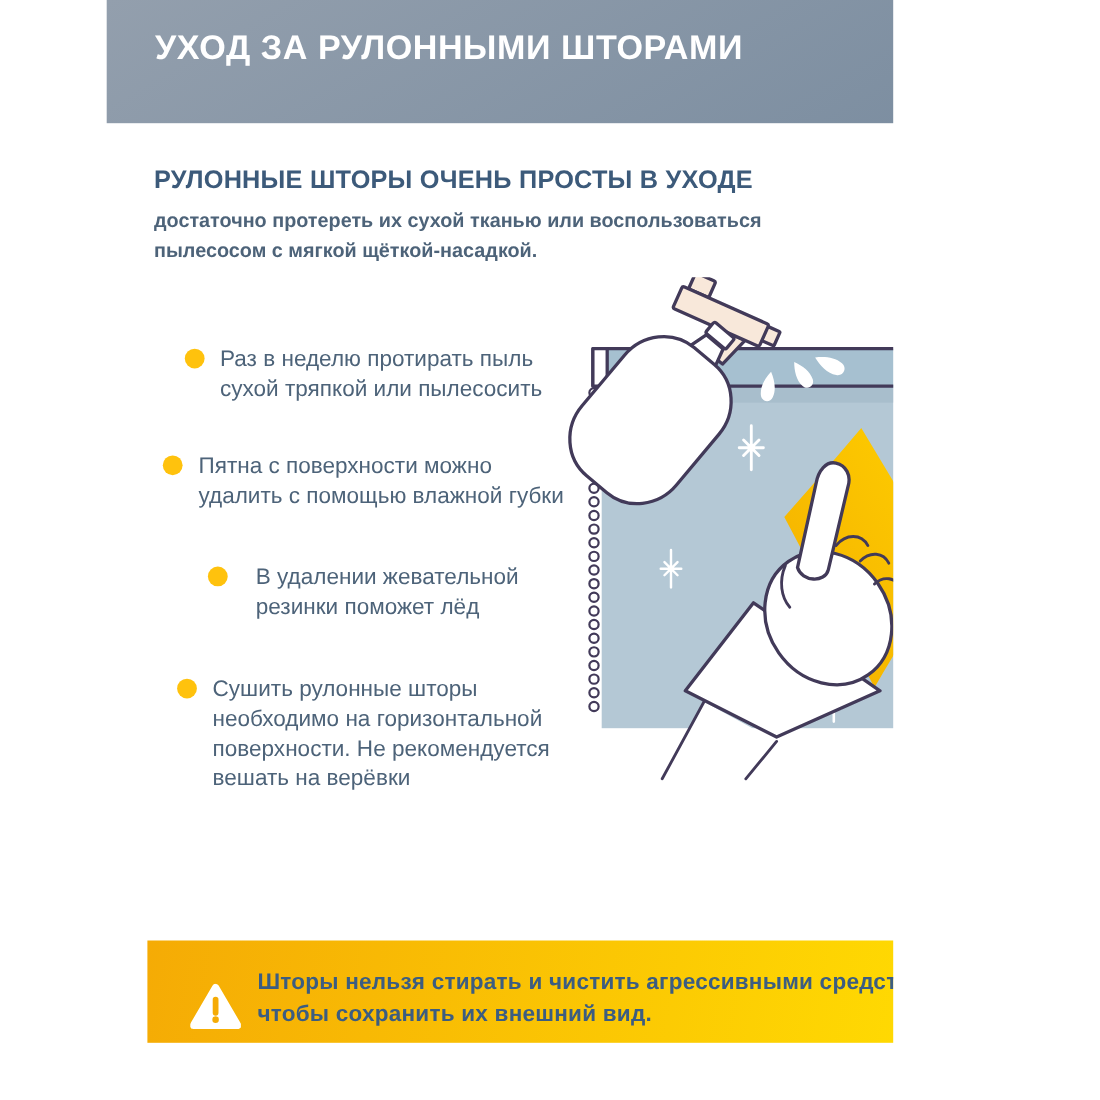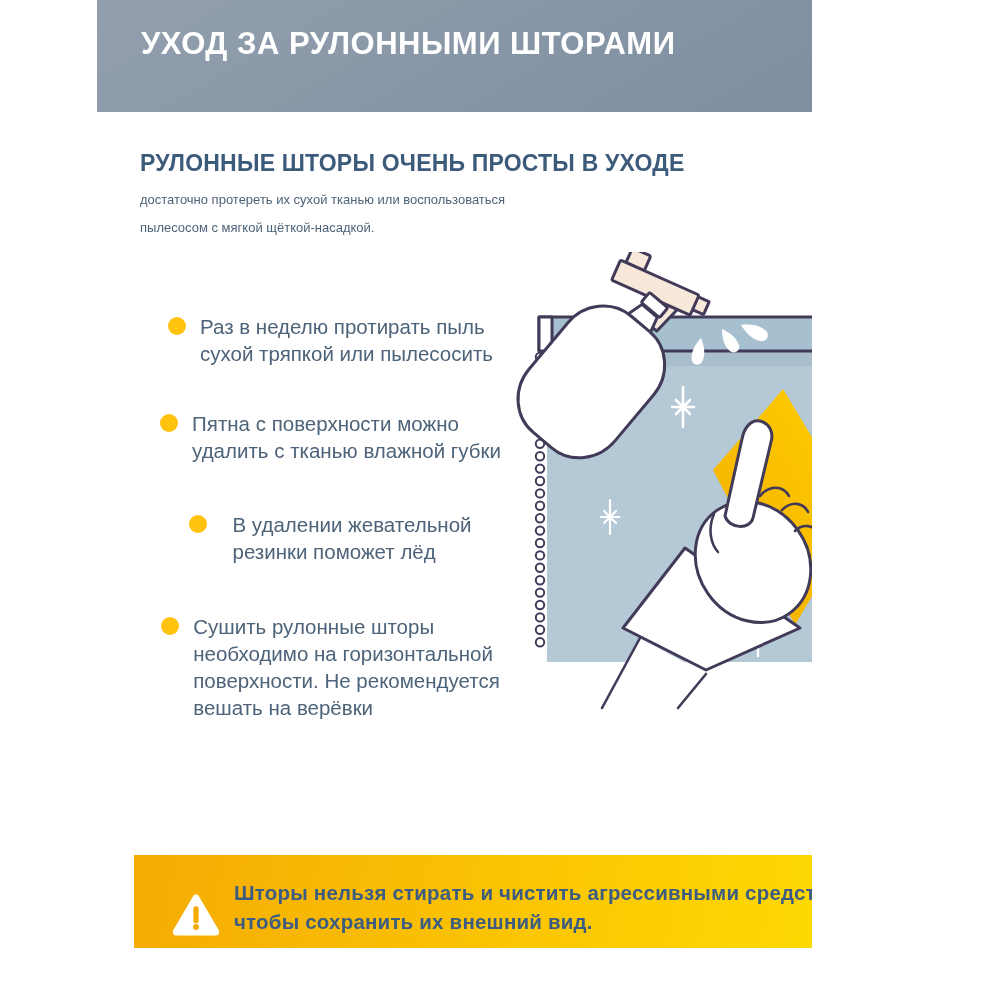--- a/index.html
+++ b/index.html
@@ -12,21 +12,21 @@
     position:absolute;left:97px;top:0;width:806px;height:112px;
     background:linear-gradient(150deg,var(--header-from) 0%,var(--header-to) 100%);
   }
   .banner h1{
     margin:0;padding:26px 0 0 44px;
     color:var(--title-color);font-size:31px;font-weight:700;letter-spacing:.5px;
   }
   
   .intro{position:absolute;left:140px;top:150px;width:620px;}
   .intro h2{margin:0;color:var(--heading-color);font-size:23px;font-weight:700;letter-spacing:.2px;}
-  .intro p{margin:9px 0 0 0;color:var(--body-color);font-size:13px;line-height:28px;}
+  .intro p{margin:9px 0 0 0;color:var(--body-color);font-size:18px;line-height:28px;font-weight:bold;}
   .lines{white-space:pre-line;}
   
   .tips{position:absolute;left:140px;top:313px;width:380px;margin:0;padding:0;list-style:none;}
   .tip{display:flex;align-items:flex-start;justify-content:center;}
   .tip .dot{
     flex:none;width:18px;height:18px;border-radius:50%;
     background:var(--bullet-color);margin:4px 14px 0 1px;
   }
   .tip-text{color:var(--body-color);font-size:20.5px;line-height:27px;}
   .m1{margin-bottom:43px;} .m2{margin-bottom:47px;} .m3{margin-bottom:48px;gap:11px;}
@@ -70,21 +70,21 @@
 
   <ul class="tips">
     <li class="tip m1">
       <span class="dot"></span>
       <span class="lines tip-text">Раз в неделю протирать пыль
 сухой тряпкой или пылесосить</span>
     </li>
     <li class="tip m2">
       <span class="dot"></span>
       <span class="lines tip-text">Пятна с поверхности можно
-удалить с тканью влажной губки</span>
+удалить с помощью влажной губки</span>
     </li>
     <li class="tip m3">
       <span class="dot"></span>
       <span class="lines tip-text">В удалении жевательной
 резинки поможет лёд</span>
     </li>
     <li class="tip">
       <span class="dot"></span>
       <span class="lines tip-text">Сушить рулонные шторы
 необходимо на горизонтальной

